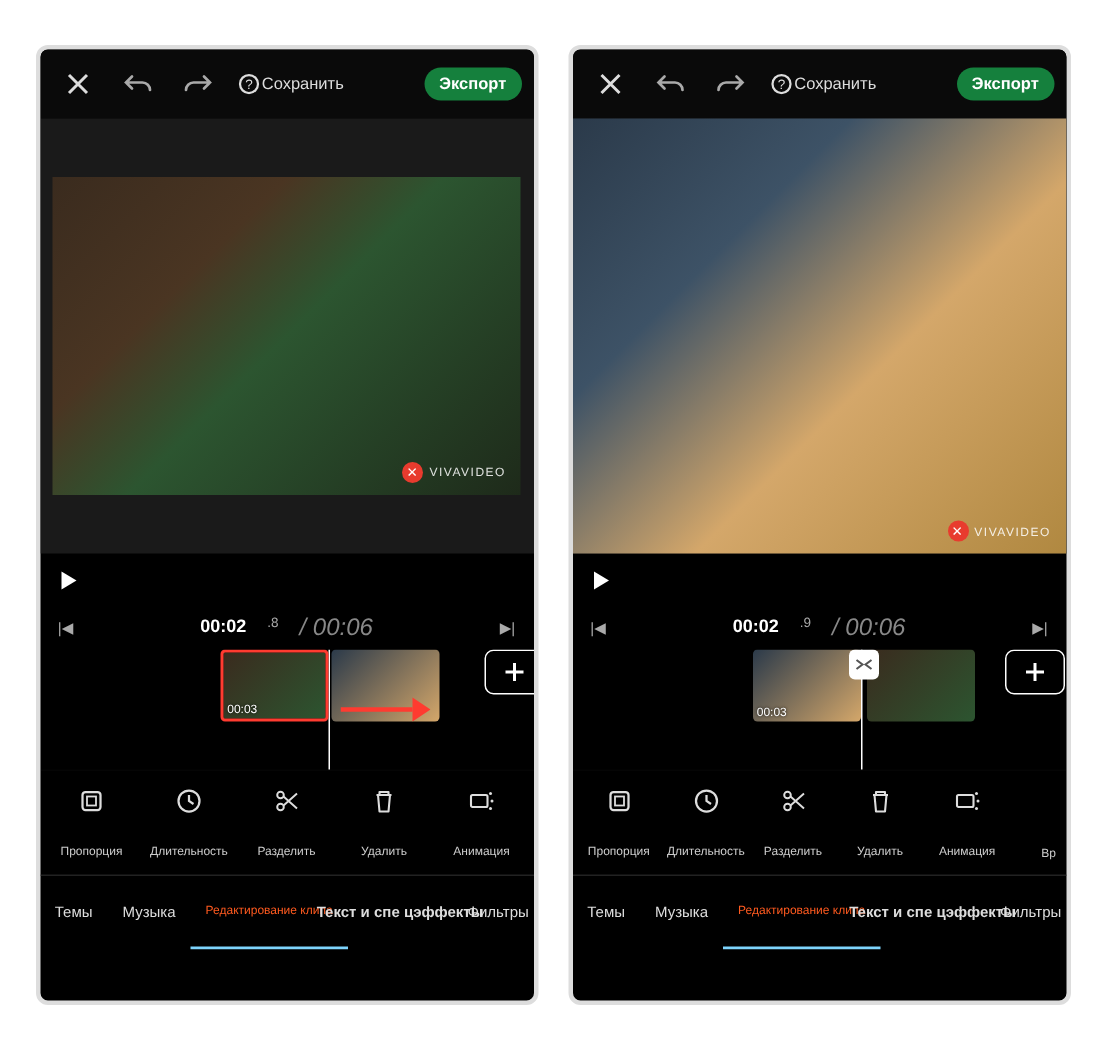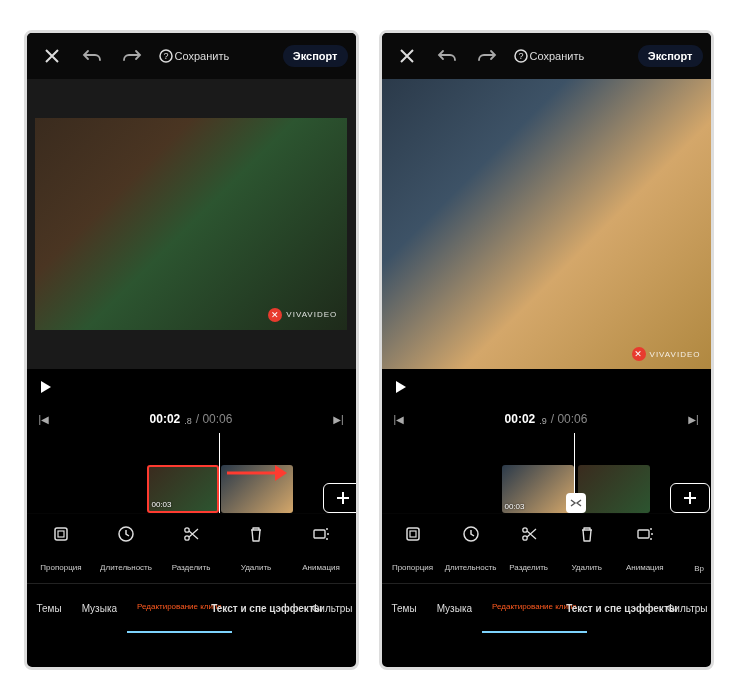--- a/index.html
+++ b/index.html
@@ -46,21 +46,21 @@
   }
   .save-btn {
     display: flex;
     align-items: center;
     gap: 2px;
     font-size: 11px;
     color: #ddd;
     margin-left: 4px;
   }
   .export-btn {
-    background: #0f172a;
+    background: #15803d;
     color: #fff;
     border-radius: 14px;
     padding: 5px 10px;
     font-size: 11px;
     font-weight: bold;
     margin-left: auto;
   }
   .preview {
     width: 100%;
     flex: 0 0 290px;
@@ -122,32 +122,32 @@
     font-size: 10px;
     color: #aaa;
     position: relative;
   }
   .time-row .skip { color:#aaa; font-size:10px; }
   .time-row .center {
     position:absolute;
     left:50%;
     transform:translateX(-50%);
     display:flex;
-    gap:4px;
-    align-items:flex-end;
+    gap:14px;
+    align-items:flex-start;
   }
   .time-row .cur { color:#fff; font-size:12px; font-weight:bold;}
   .time-row .sub { color:#aaa; font-size:9px;}
-  .time-row .dur { color:#888; font-size:12px;}
+  .time-row .dur { color:#888; font-size:16px;font-style:italic;}
   .time-row .right { margin-left:auto; }
   .timeline {
     height: 80px;
     position: relative;
     display: flex;
-    align-items: flex-end;
+    align-items: flex-start;
     padding-left: 120px;
     overflow: hidden;
   }
   .clip {
     width: 72px;
     height: 48px;
     background: linear-gradient(135deg,#3a2b1e,#2c5530);
     border-radius: 3px;
     position: relative;
     flex-shrink: 0;

